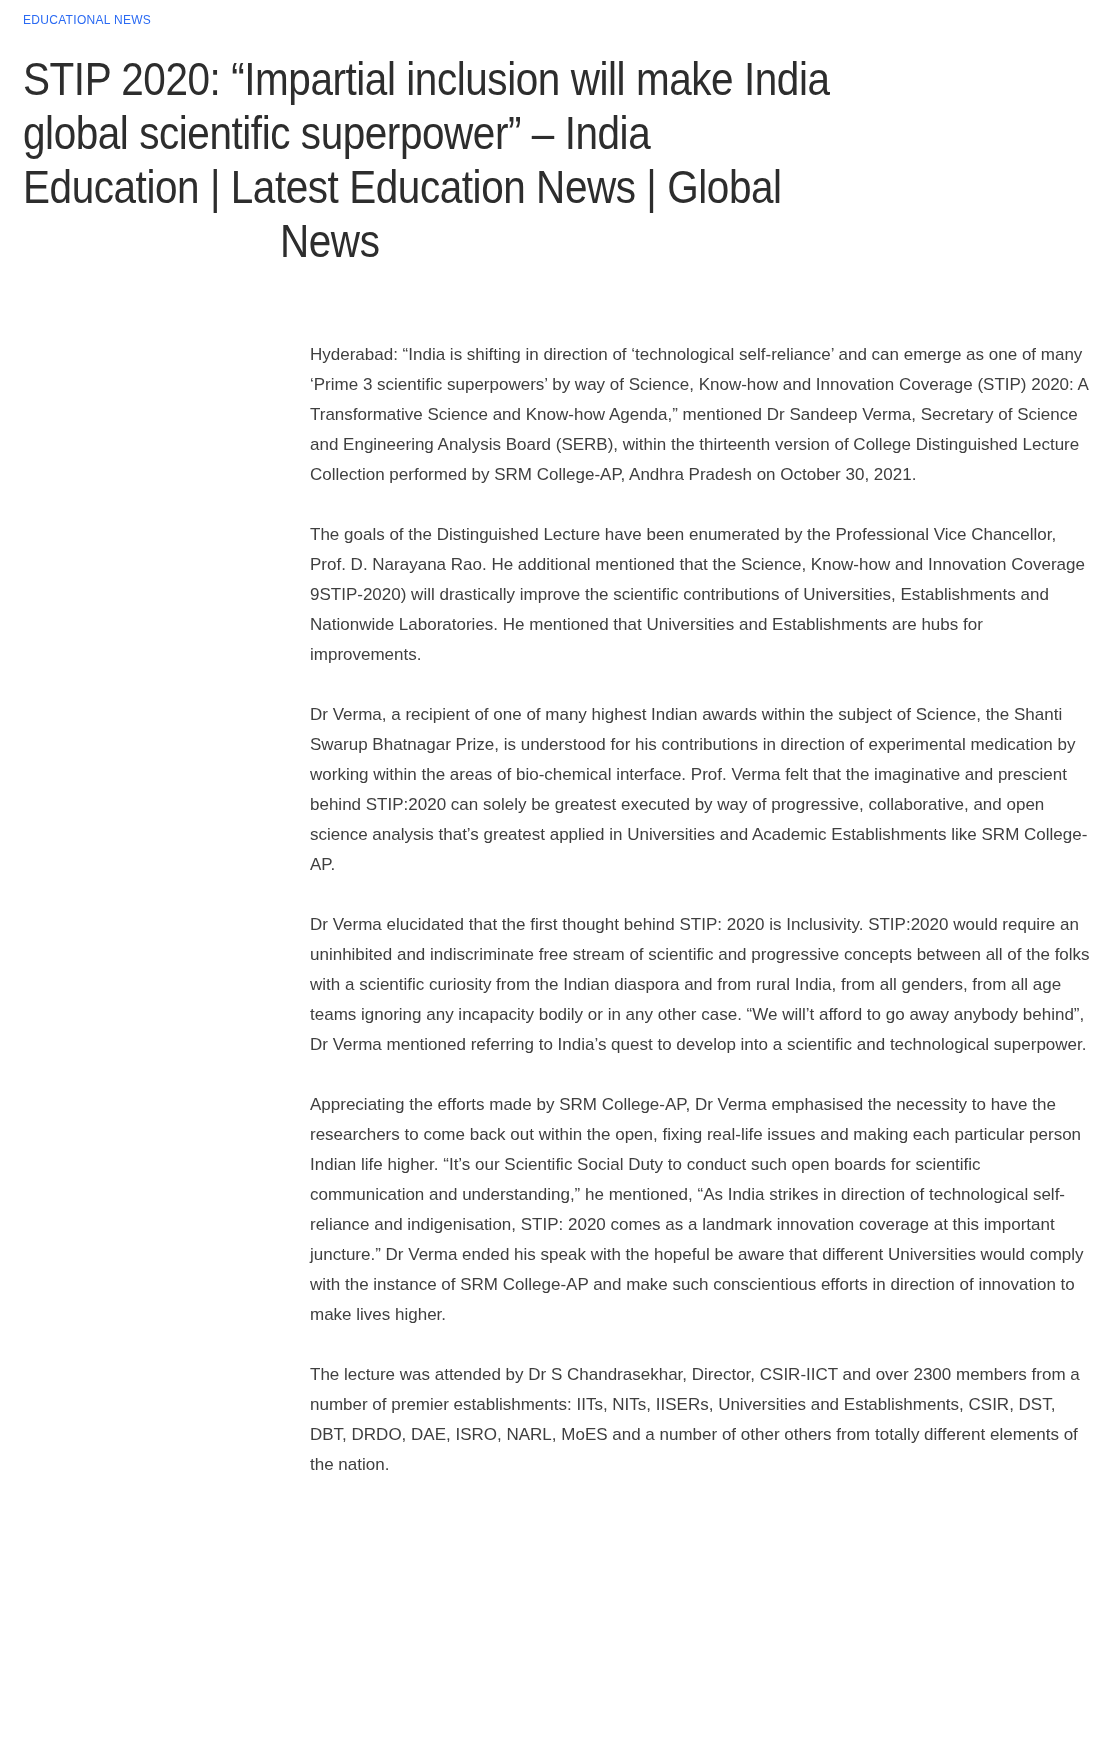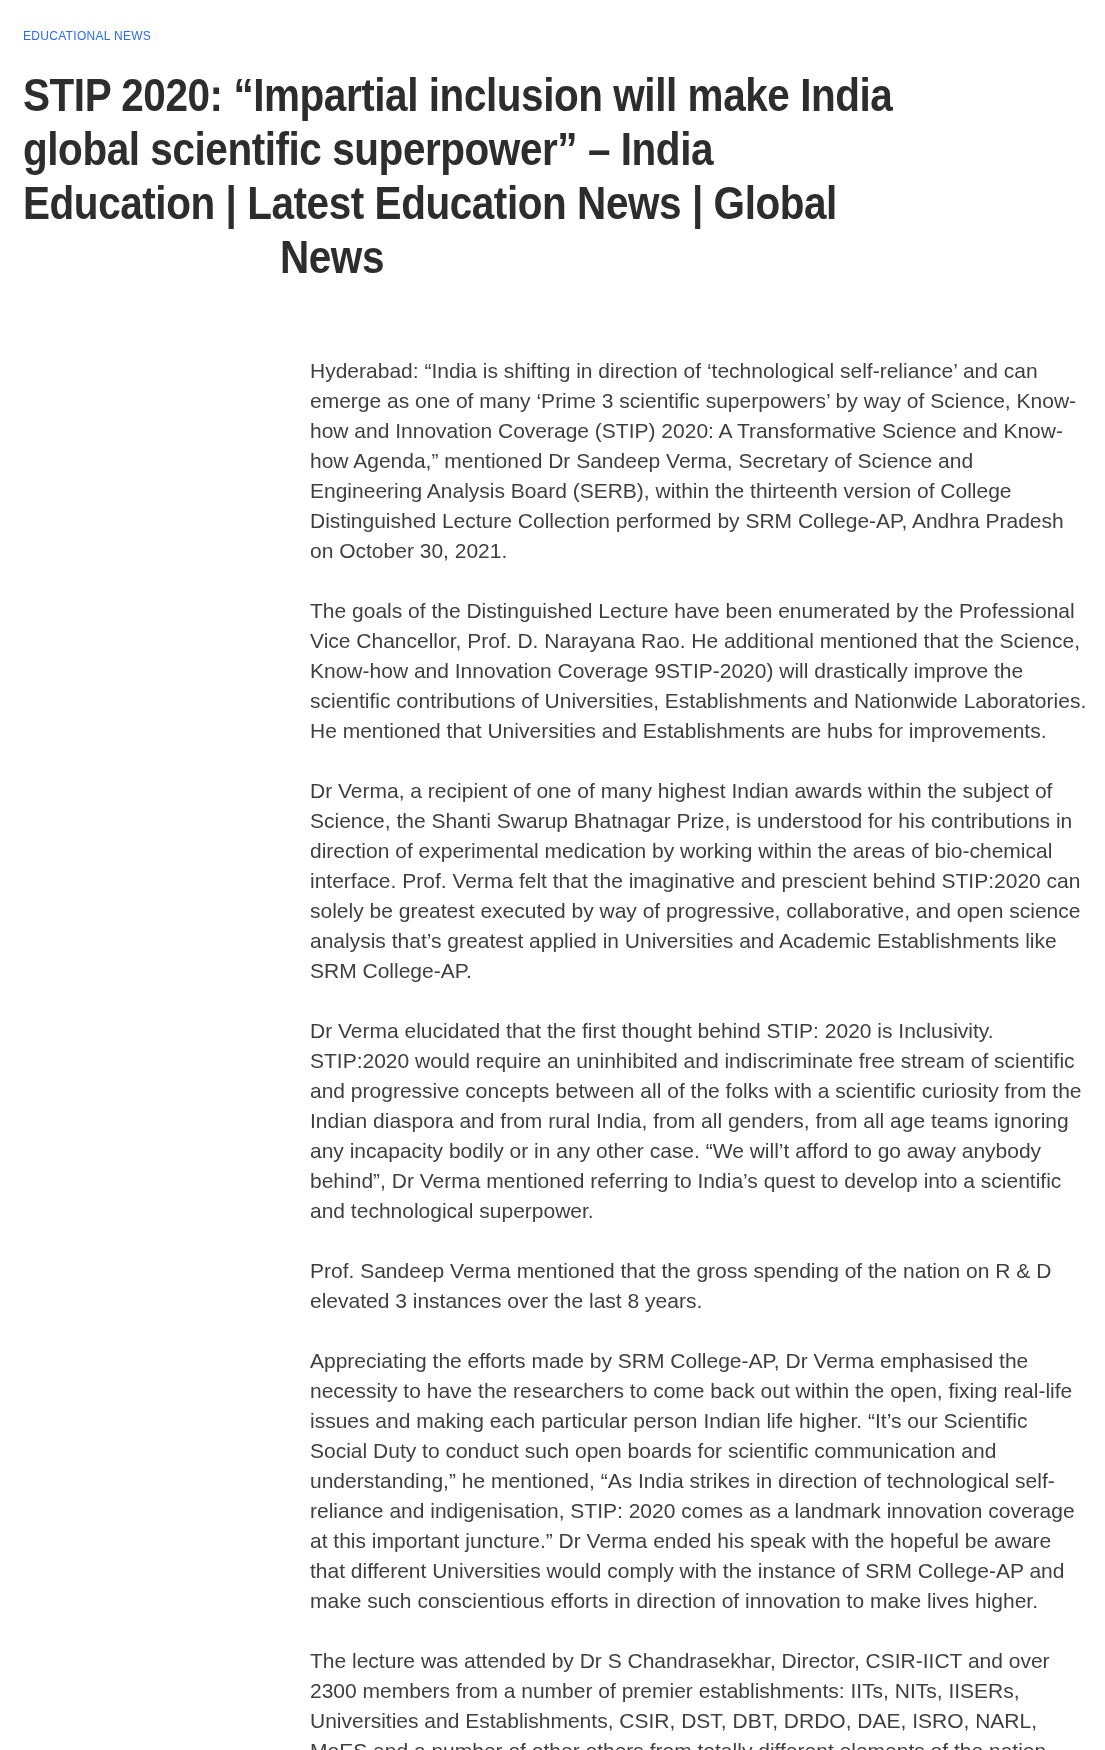--- a/index.html
+++ b/index.html
@@ -13,54 +13,54 @@
   body {
     width: 1105px;
     height: 1750px;
     overflow: hidden;
     background: var(--bg-color);
     font-family: "Liberation Sans", sans-serif;
   }
   .page {
     width: 1105px;
     height: 1750px;
-    padding: 26px 23px 0 23px;
+    padding: 10px 23px 0 23px;
   }
   .category {
     display: inline-block;
     font-size: 12px;
     line-height: 14px;
     letter-spacing: 0.3px;
     color: var(--category-color);
     text-decoration: none;
     text-transform: uppercase;
     cursor: pointer;
   }
   h1.headline {
     margin: 24px 0 0 0;
     padding: 0;
     font-size: 46px;
     line-height: 54px;
-    font-weight: bold;
+    font-weight: normal;
     letter-spacing: -0.5px;
     color: var(--headline-color);
   }
   .headline-line {
     display: block;
     white-space: nowrap;
     transform: scaleX(0.88);
     transform-origin: 0 50%;
   }
   .headline-line:last-child {
     margin-left: 257px;
   }
   .article {
     margin: 72px 0 0 287px;
     width: 780px;
-    font-size: 21px;
+    font-size: 17px;
     line-height: 30px;
     color: var(--body-color);
   }
   .para {
     margin: 0 0 30px 0;
     padding: 0;
   }
 </style>
 </head>
 <body>
@@ -83,21 +83,20 @@
   <div class="article">
 
       <p class="para">Hyderabad: “India is shifting in direction of ‘technological self-reliance’ and can emerge as one of many ‘Prime 3 scientific superpowers’ by way of Science, Know-how and Innovation Coverage (STIP) 2020: A Transformative Science and Know-how Agenda,” mentioned Dr Sandeep Verma, Secretary of Science and Engineering Analysis Board (SERB), within the thirteenth version of College Distinguished Lecture Collection performed by SRM College-AP, Andhra Pradesh on October 30, 2021.</p>
 
       <p class="para">The goals of the Distinguished Lecture have been enumerated by the Professional Vice Chancellor, Prof. D. Narayana Rao. He additional mentioned that the Science, Know-how and Innovation Coverage 9STIP-2020) will drastically improve the scientific contributions of Universities, Establishments and Nationwide Laboratories. He mentioned that Universities and Establishments are hubs for improvements.</p>
 
       <p class="para">Dr Verma, a recipient of one of many highest Indian awards within the subject of Science, the Shanti Swarup Bhatnagar Prize, is understood for his contributions in direction of experimental medication by working within the areas of bio-chemical interface. Prof. Verma felt that the imaginative and prescient behind STIP:2020 can solely be greatest executed by way of progressive, collaborative, and open science analysis that’s greatest applied in Universities and Academic Establishments like SRM College-AP.</p>
 
       <p class="para">Dr Verma elucidated that the first thought behind STIP: 2020 is Inclusivity. STIP:2020 would require an uninhibited and indiscriminate free stream of scientific and progressive concepts between all of the folks with a scientific curiosity from the Indian diaspora and from rural India, from all genders, from all age teams ignoring any incapacity bodily or in any other case. “We will’t afford to go away anybody behind”, Dr Verma mentioned referring to India’s quest to develop into a scientific and technological superpower.</p>
 
-      <p class="para">Prof. Sandeep Verma mentioned that the gross spending of the nation on R &amp; D elevated 3 instances over the last 8 years.</p>
 
       <p class="para">Appreciating the efforts made by SRM College-AP, Dr Verma emphasised the necessity to have the researchers to come back out within the open, fixing real-life issues and making each particular person Indian life higher. “It’s our Scientific Social Duty to conduct such open boards for scientific communication and understanding,” he mentioned, “As India strikes in direction of technological self-reliance and indigenisation, STIP: 2020 comes as a landmark innovation coverage at this important juncture.” Dr Verma ended his speak with the hopeful be aware that different Universities would comply with the instance of SRM College-AP and make such conscientious efforts in direction of innovation to make lives higher.</p>
 
       <p class="para">The lecture was attended by Dr S Chandrasekhar, Director, CSIR-IICT and over 2300 members from a number of premier establishments: IITs, NITs, IISERs, Universities and Establishments, CSIR, DST, DBT, DRDO, DAE, ISRO, NARL, MoES and a number of other others from totally different elements of the nation.</p>
 
     </div>
 
 </div>
 
 </body></html>

